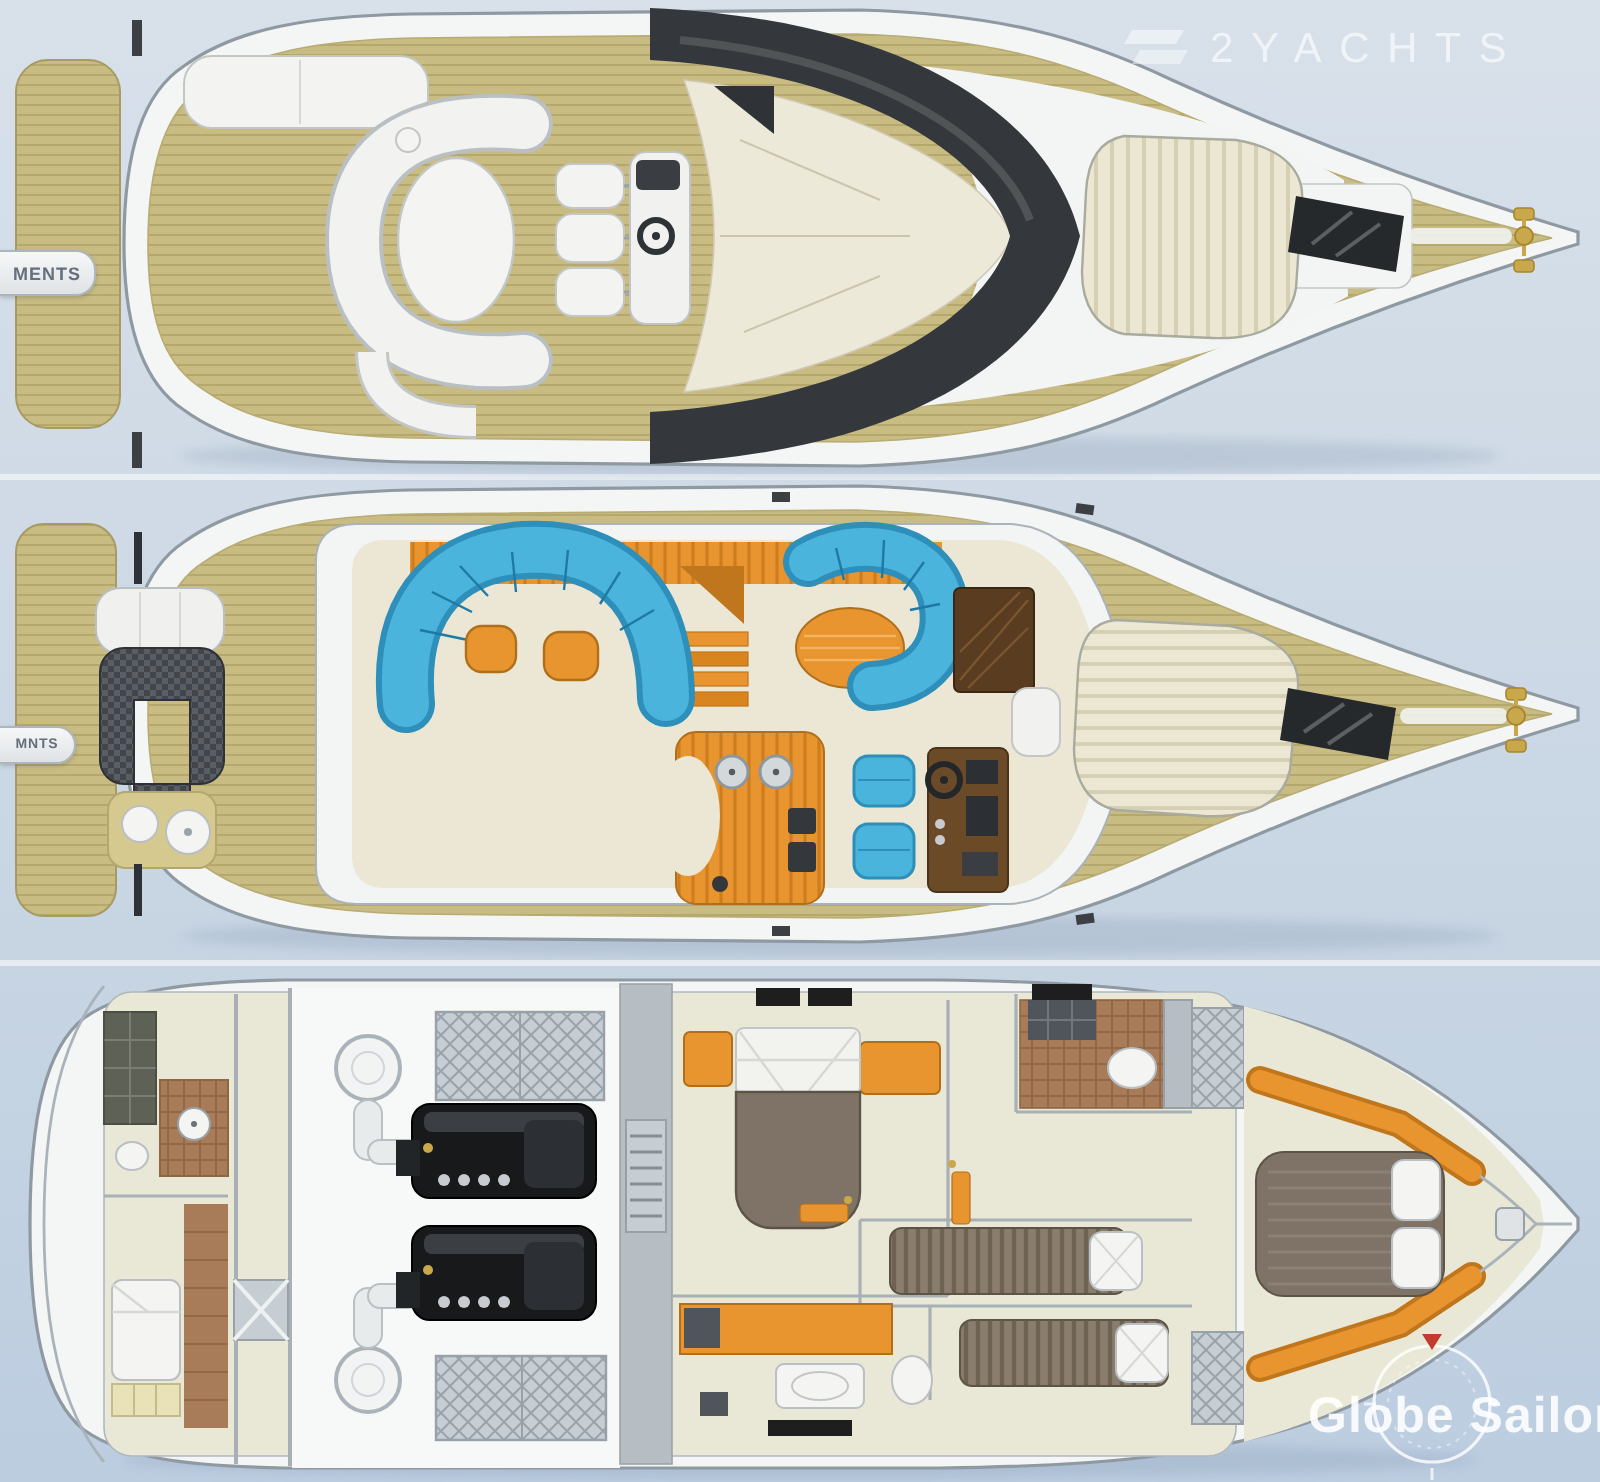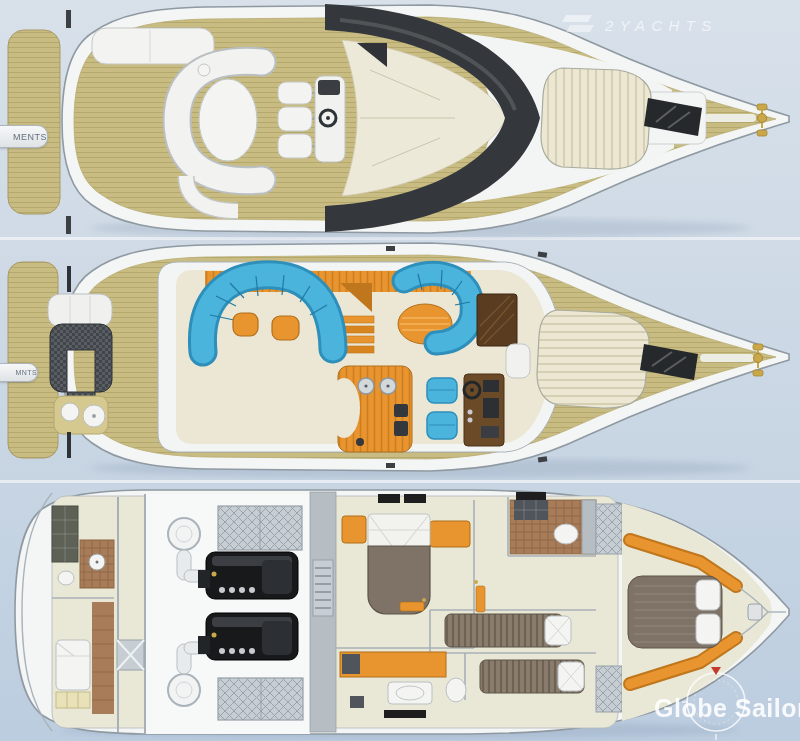--- a/index.html
+++ b/index.html
@@ -1,25 +1,25 @@
 <!DOCTYPE html>
 <html><head>
 <meta charset="utf-8">
 <style>
   html,body{margin:0;padding:0;background:#b9c9db;font-family:"Liberation Sans",sans-serif;}
   .stage{position:relative;width:800px;height:741px;overflow:hidden;
          background:linear-gradient(180deg,#d8e1ea 0%,#cfdae6 35%,#c4d3e2 75%,#bccde0 100%);}
   .stage svg.plan{position:absolute;left:0;top:0;}
-  .side-pill{position:absolute;display:flex;align-items:center;justify-content:flex-end;
+  .side-pill{position:absolute;display:flex;align-items:center;justify-content:center;
     background:linear-gradient(180deg,#f6f7f8,#dfe3e6);border:1px solid #aeb6bd;border-left:none;
-    border-radius:0 10px 10px 0;color:#65707c;font-weight:normal;box-shadow:0 1px 2px rgba(60,70,90,.25);}
+    border-radius:0 10px 10px 0;color:#65707c;font-weight:bold;box-shadow:0 1px 2px rgba(60,70,90,.25);}
   .pill-1{left:0;top:125px;width:47px;height:21px;font-size:9px;letter-spacing:.5px;}
   .pill-2{left:0;top:363px;width:37px;height:17px;font-size:7px;letter-spacing:.4px;}
   .wm-top{position:absolute;left:560px;top:13px;display:flex;align-items:center;gap:11px;}
-  .wm-top .wm-text{font-size:15px;font-weight:400;letter-spacing:.42em;color:rgba(255,255,255,.62);white-space:nowrap;font-style:italic;}
+  .wm-top .wm-text{font-size:21px;font-weight:400;letter-spacing:.42em;color:rgba(255,255,255,.62);white-space:nowrap;}
   .wm-bottom{position:absolute;left:646px;top:684px;width:154px;height:56px;}
   .wm-bottom .compass{position:absolute;left:34px;top:-28px;}
   .wm-bottom .wm-text{position:relative;display:block;margin:10px 0 0 8px;font-size:25px;font-weight:bold;
     letter-spacing:.5px;color:rgba(255,255,255,.88);white-space:nowrap;}
 </style>
 </head>
 <body>
 
 <div class="stage">
 

